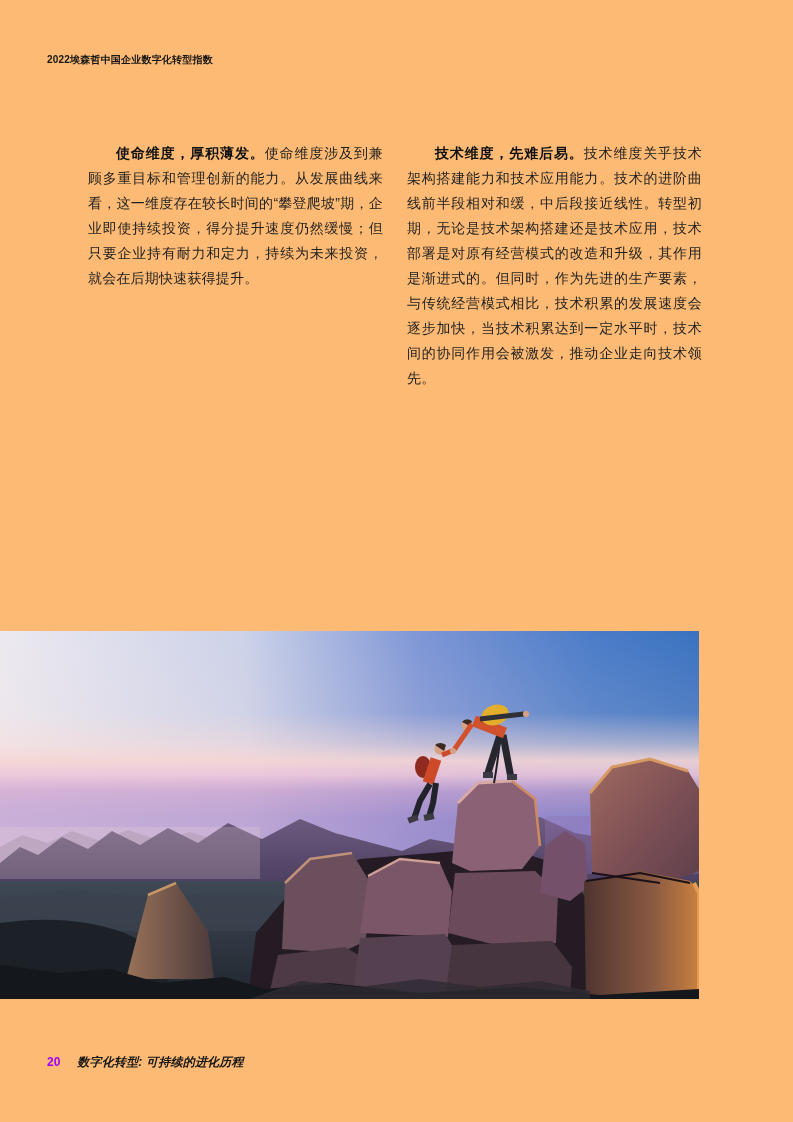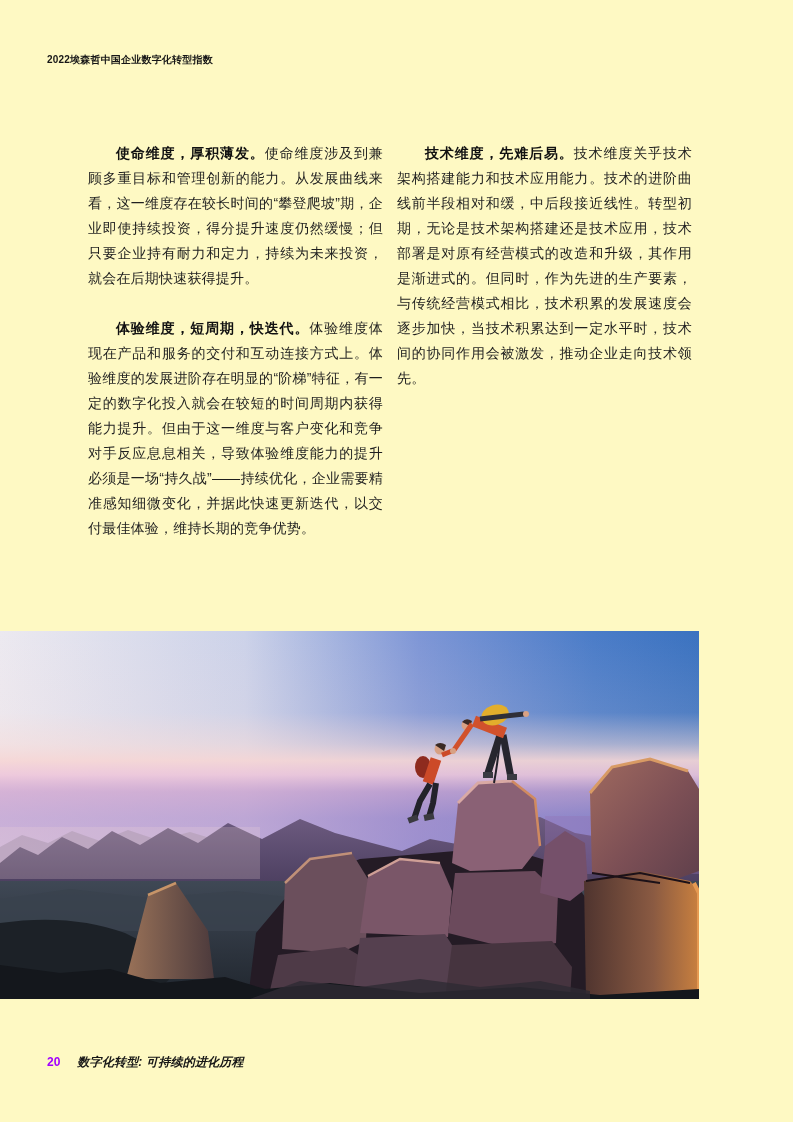--- a/index.html
+++ b/index.html
@@ -1,26 +1,26 @@
 <!DOCTYPE html>
 <html style="--accent: #A100FF;"><head>
 <meta charset="utf-8">
 <style>
   html,body{margin:0;padding:0;background:#fff;}
   .page{
-    position:relative;width:793px;height:1122px;background:#fef9c3;overflow:hidden;
+    position:relative;width:793px;height:1122px;background:#fdba74;overflow:hidden;
     font-family:"Liberation Sans","DejaVu Sans",sans-serif;color:#1c1c1c;
   }
   .running-header{
     position:absolute;left:47px;top:53px;
     font-size:10px;font-weight:bold;color:#161616;letter-spacing:0.2px;
   }
   .article{
     position:absolute;left:88px;top:141px;width:614px;
-    display:flex;gap:14px;
+    display:flex;gap:24px;
   }
   .col{width:295px;}
   .col p{
     margin:0 0 25px 0;
     font-size:14px;line-height:25px;
     text-align:justify;text-justify:inter-ideograph;
     text-indent:2em;color:#1f1f1f;letter-spacing:0.2px;
   }
   .col p strong{font-weight:bold;color:#111;}
   .photo{
@@ -38,21 +38,20 @@
 </head>
 <body>
 
 <div class="page">
 
   <div class="running-header">2022埃森哲中国企业数字化转型指数</div>
 
   <div class="article">
     <div class="col">
       <p><strong>使命维度，厚积薄发。</strong><span>使命维度涉及到兼顾多重目标和管理创新的能力。从发展曲线来看，这一维度存在较长时间的“攀登爬坡”期，企业即使持续投资，得分提升速度仍然缓慢；但只要企业持有耐力和定力，持续为未来投资，就会在后期快速获得提升。</span></p>
-      <p><strong>体验维度，短周期，快迭代。</strong><span>体验维度体现在产品和服务的交付和互动连接方式上。体验维度的发展进阶存在明显的“阶梯”特征，有一定的数字化投入就会在较短的时间周期内获得能力提升。但由于这一维度与客户变化和竞争对手反应息息相关，导致体验维度能力的提升必须是一场“持久战”——持续优化，企业需要精准感知细微变化，并据此快速更新迭代，以交付最佳体验，维持长期的竞争优势。</span></p>
     </div>
     <div class="col">
       <p><strong>技术维度，先难后易。</strong><span>技术维度关乎技术架构搭建能力和技术应用能力。技术的进阶曲线前半段相对和缓，中后段接近线性。转型初期，无论是技术架构搭建还是技术应用，技术部署是对原有经营模式的改造和升级，其作用是渐进式的。但同时，作为先进的生产要素，与传统经营模式相比，技术积累的发展速度会逐步加快，当技术积累达到一定水平时，技术间的协同作用会被激发，推动企业走向技术领先。</span></p>
     </div>
   </div>
 
   <div class="photo">
     <svg viewBox="0 0 699 368" preserveAspectRatio="none">
       <defs>
         <linearGradient id="skyH" x1="0" y1="0" x2="1" y2="0">

